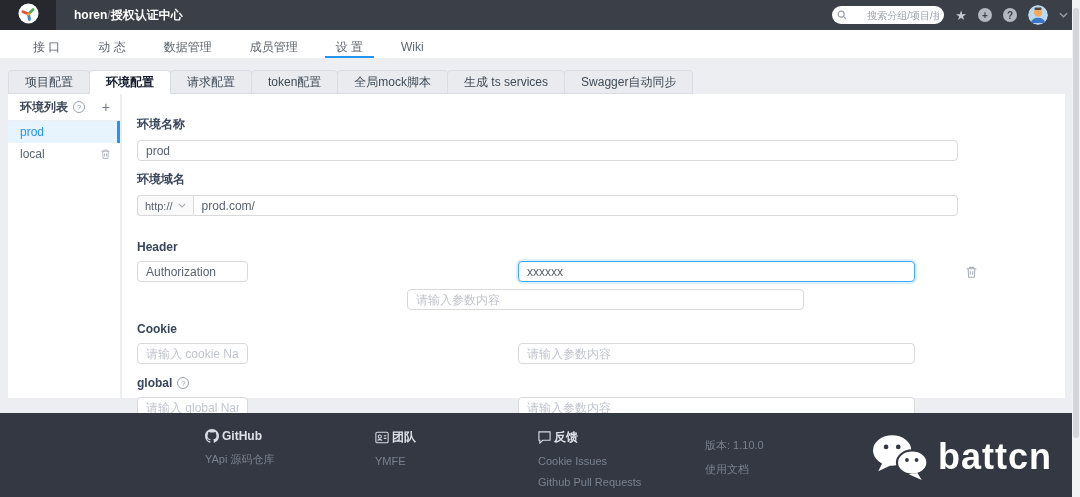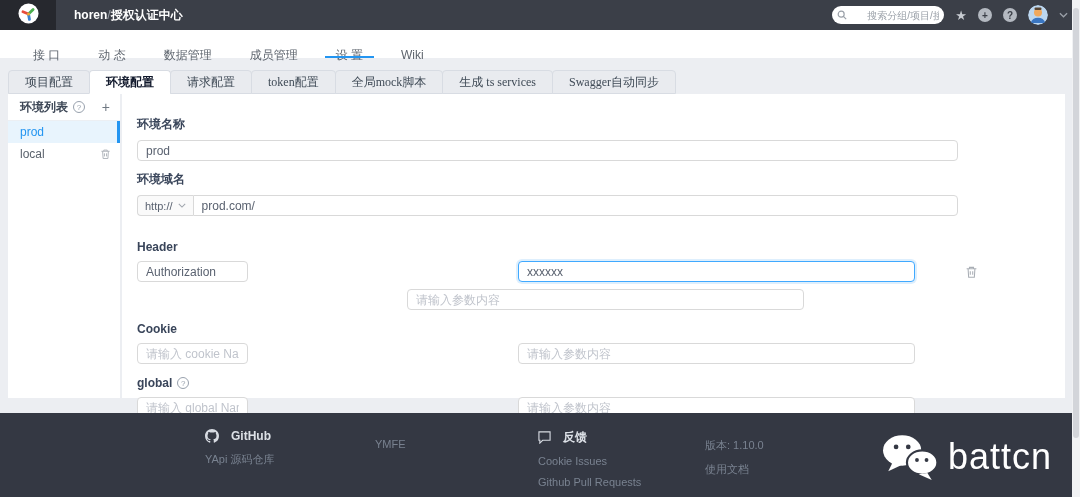--- a/index.html
+++ b/index.html
@@ -15,25 +15,25 @@
   .search-box { width:112px; height:18px; background:#fff; border-radius:9px; display:flex; align-items:center; padding:0 5px; gap:20px; }
   .search-box input { border:0; outline:0; width:100%; font-size:10px; color:#555; background:transparent; }
   .search-box input::placeholder { color:#9aa0a8; }
   .star-icon { color:#c7cbd1; font-size:13px; line-height:1; cursor:pointer; }
   .circle-icon { width:14px; height:14px; border-radius:50%; background:#b4b9c1; color:#3b3f48; font-size:10px; font-weight:bold; display:flex; align-items:center; justify-content:center; cursor:pointer; }
   .avatar { width:20px; height:20px; border-radius:50%; overflow:hidden; flex:none; cursor:pointer; }
   .chev { display:flex; align-items:center; cursor:pointer; }
 
   
   .navbar { height:28px; background:#fff; display:flex; align-items:center; padding-left:14px; }
-  .nav-tab { font-size:12px; color:#5d646d; padding:12px 19px; height:28px; line-height:27px; position:relative; cursor:pointer; white-space:nowrap; }
+  .nav-tab { font-size:12px; color:#5d646d; padding:4px 19px; height:28px; line-height:27px; position:relative; cursor:pointer; white-space:nowrap; }
   .nav-tab.active::after { content:""; position:absolute; left:8px; right:8px; bottom:0; height:2px; background:#2395f1; }
 
   
-  .subtabs { display:flex; margin:12px 4px 0 8px;font-family:Liberation Serif, serif; }
+  .subtabs { display:flex; margin:12px 4px 0 8px; }
   .subtab { height:24px; line-height:22px; padding:0 16px; font-size:12px; color:#3f4a56; background:#e9ebef; border:1px solid #d8dce3; margin-left:-1px; border-radius:4px 4px 0 0; cursor:pointer; white-space:nowrap; }
   .subtab:first-child { margin-left:0; }
   .subtab.active { background:#fff; color:#0f172a; border-bottom-color:#fff; font-weight:bold; }
 
   
   .content-row { display:flex; margin:0 15px 0 8px; height:304px; }
   .sidebar { width:112px; background:#fff; flex:none; }
   .sidebar-header { height:27px; display:flex; align-items:center; gap:5px; padding:0 10px 0 12px; border-bottom:1px solid #eceff3; font-size:12px; font-weight:bold; color:#3c4655; }
   .plus-icon { margin-left:auto; color:#6f7882; font-size:14px; font-weight:normal; cursor:pointer; line-height:1; }
   .env-item { height:22px; padding-left:12px; font-size:12px; color:#5a626c; position:relative; display:flex; align-items:center; cursor:pointer; }
@@ -57,24 +57,24 @@
   .v-input { width:397px; flex:none; margin-left:270px; }
   .v-input.focused { border-color:#40a9ff; box-shadow:0 0 0 2px rgba(35,149,241,0.15); }
   .row-trash { margin-left:50px; display:flex; cursor:pointer; }
   .section-gap { margin-top:12px; }
   .save-row { display:flex; justify-content:center; margin-top:17px; }
   .save-btn { display:inline-flex; align-items:center; gap:6px; background:#2395f1; color:#fff; border:none; border-radius:4px; height:24px; padding:0 11px; font-size:12px; cursor:pointer; }
 
   
   .footer { position:absolute; left:0; right:0; bottom:0; height:84px; background:#343843; }
   .footer-cols { display:flex; padding:16px 0 0 205px; }
-  .fcol-title { color:#dde1e7; font-size:12px; font-weight:bold; display:flex; align-items:center; gap:12px; }
+  .fcol-title { color:#dde1e7; font-size:12px; font-weight:bold; display:flex; align-items:center; gap:3px; }
   .fcol-link { color:#798290; font-size:11px; margin-top:9px; cursor:pointer; }
   .watermark { position:absolute; right:28px; top:20px; display:flex; align-items:center; gap:9px; color:#fff; }
-  .watermark-text { font-size:36px; font-weight:normal; letter-spacing:1px; }
+  .watermark-text { font-size:36px; font-weight:bold; letter-spacing:1px; }
 
   
   .scrollbar-track { position:absolute; right:0; top:0; width:8px; height:497px; background:#f1f2f4; }
   .scrollbar-thumb { position:absolute; right:1px; top:8px; width:6px; height:430px; background:#d3d5da; border-radius:3px; }
 </style>
 </head>
 <body>
 
 <div class="topbar">
   <div class="logo-box">
@@ -231,20 +231,28 @@
       <div class="fcol-title">
         <svg width="14" height="14" viewBox="0 0 16 16" fill="#d7dbe2">
             <path d="M8 0C3.58 0 0 3.58 0 8c0 3.54 2.29 6.53 5.47 7.59.4.07.55-.17.55-.38 0-.19-.01-.82-.01-1.49-2.01.37-2.53-.49-2.69-.94-.09-.23-.48-.94-.82-1.13-.28-.15-.68-.52-.01-.53.63-.01 1.08.58 1.23.82.72 1.21 1.87.87 2.33.66.07-.52.28-.87.51-1.07-1.78-.2-3.64-.89-3.64-3.95 0-.87.31-1.59.82-2.15-.08-.2-.36-1.02.08-2.12 0 0 .67-.21 2.2.82.64-.18 1.32-.27 2-.27s1.36.09 2 .27c1.53-1.04 2.2-.82 2.2-.82.44 1.1.16 1.92.08 2.12.51.56.82 1.27.82 2.15 0 3.07-1.87 3.75-3.65 3.95.29.25.54.73.54 1.48 0 1.07-.01 1.93-.01 2.2 0 .21.15.46.55.38A8.01 8.01 0 0 0 16 8c0-4.42-3.58-8-8-8z"></path>
           </svg>
         <span>GitHub</span>
       </div>
       <div class="fcol-link">YApi 源码仓库</div>
     </div>
 
     <div style="width:163px">
+      <div class="fcol-title">
+        <svg width="14" height="13" viewBox="0 0 16 14" fill="none" stroke="#d7dbe2" stroke-width="1.2">
+            <rect x="1" y="1" width="14" height="12" rx="1.5"></rect>
+            <circle cx="5.5" cy="6" r="1.8"></circle>
+            <path d="M3 10.5c.5-1.4 4.5-1.4 5 0M10 5h3M10 8h3"></path>
+          </svg>
+        <span>团队</span>
+      </div>
       <div class="fcol-link">YMFE</div>
     </div>
 
     <div style="width:167px">
       <div class="fcol-title">
         <svg width="13" height="13" viewBox="0 0 14 14" fill="none" stroke="#d7dbe2" stroke-width="1.2">
             <path d="M1 1h12v9H5l-3 3v-3H1z"></path>
           </svg>
         <span>反馈</span>
       </div>

